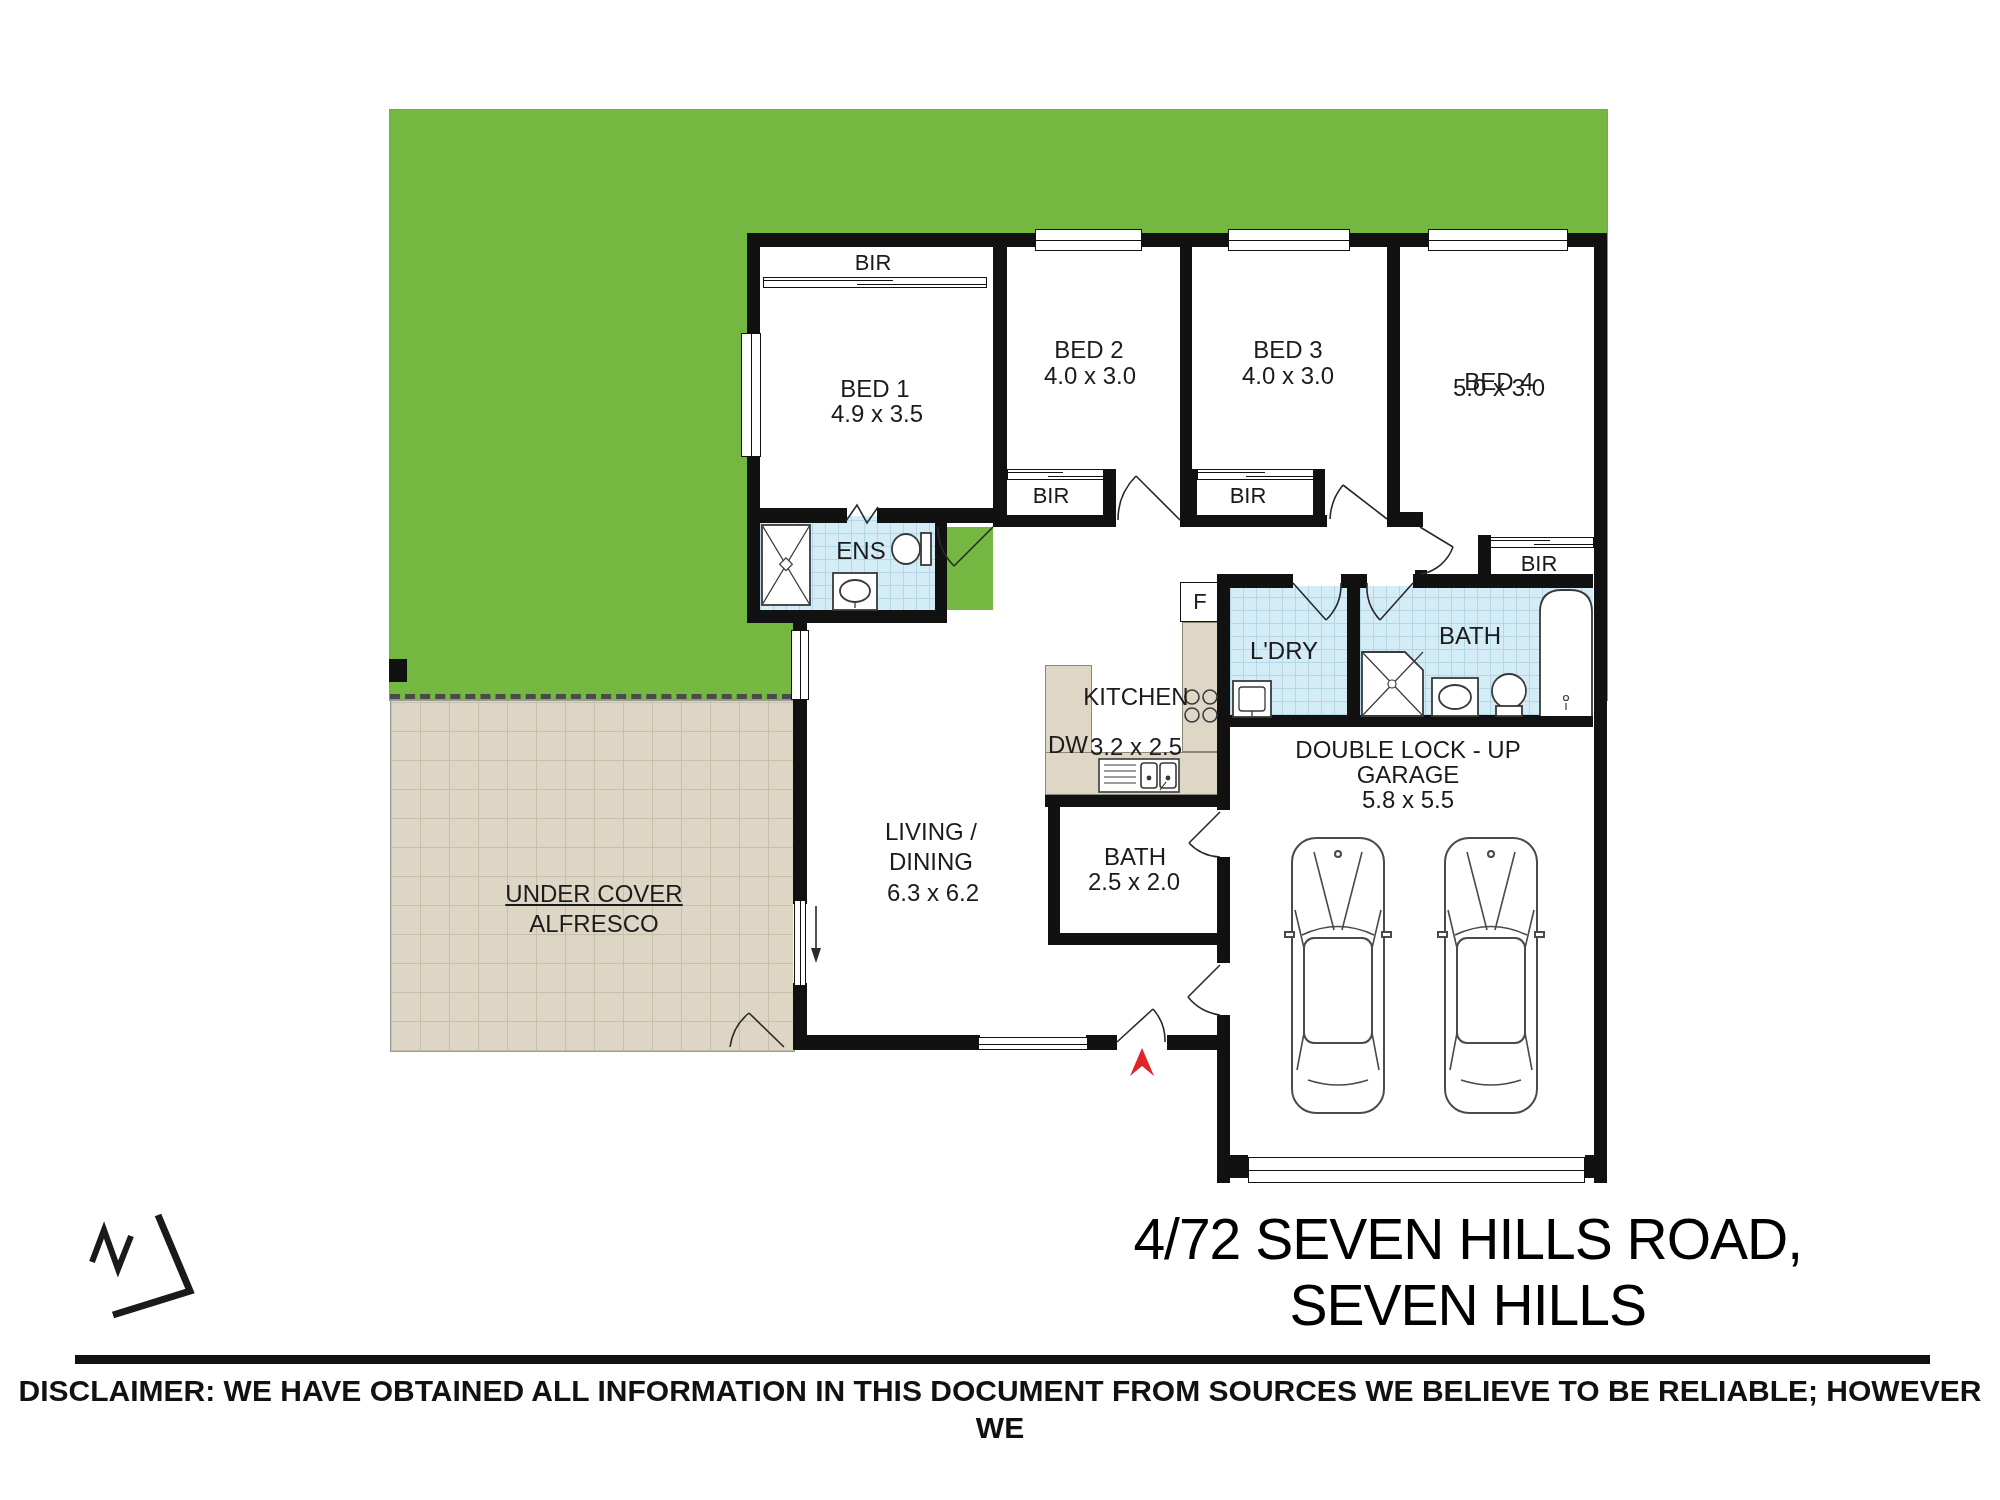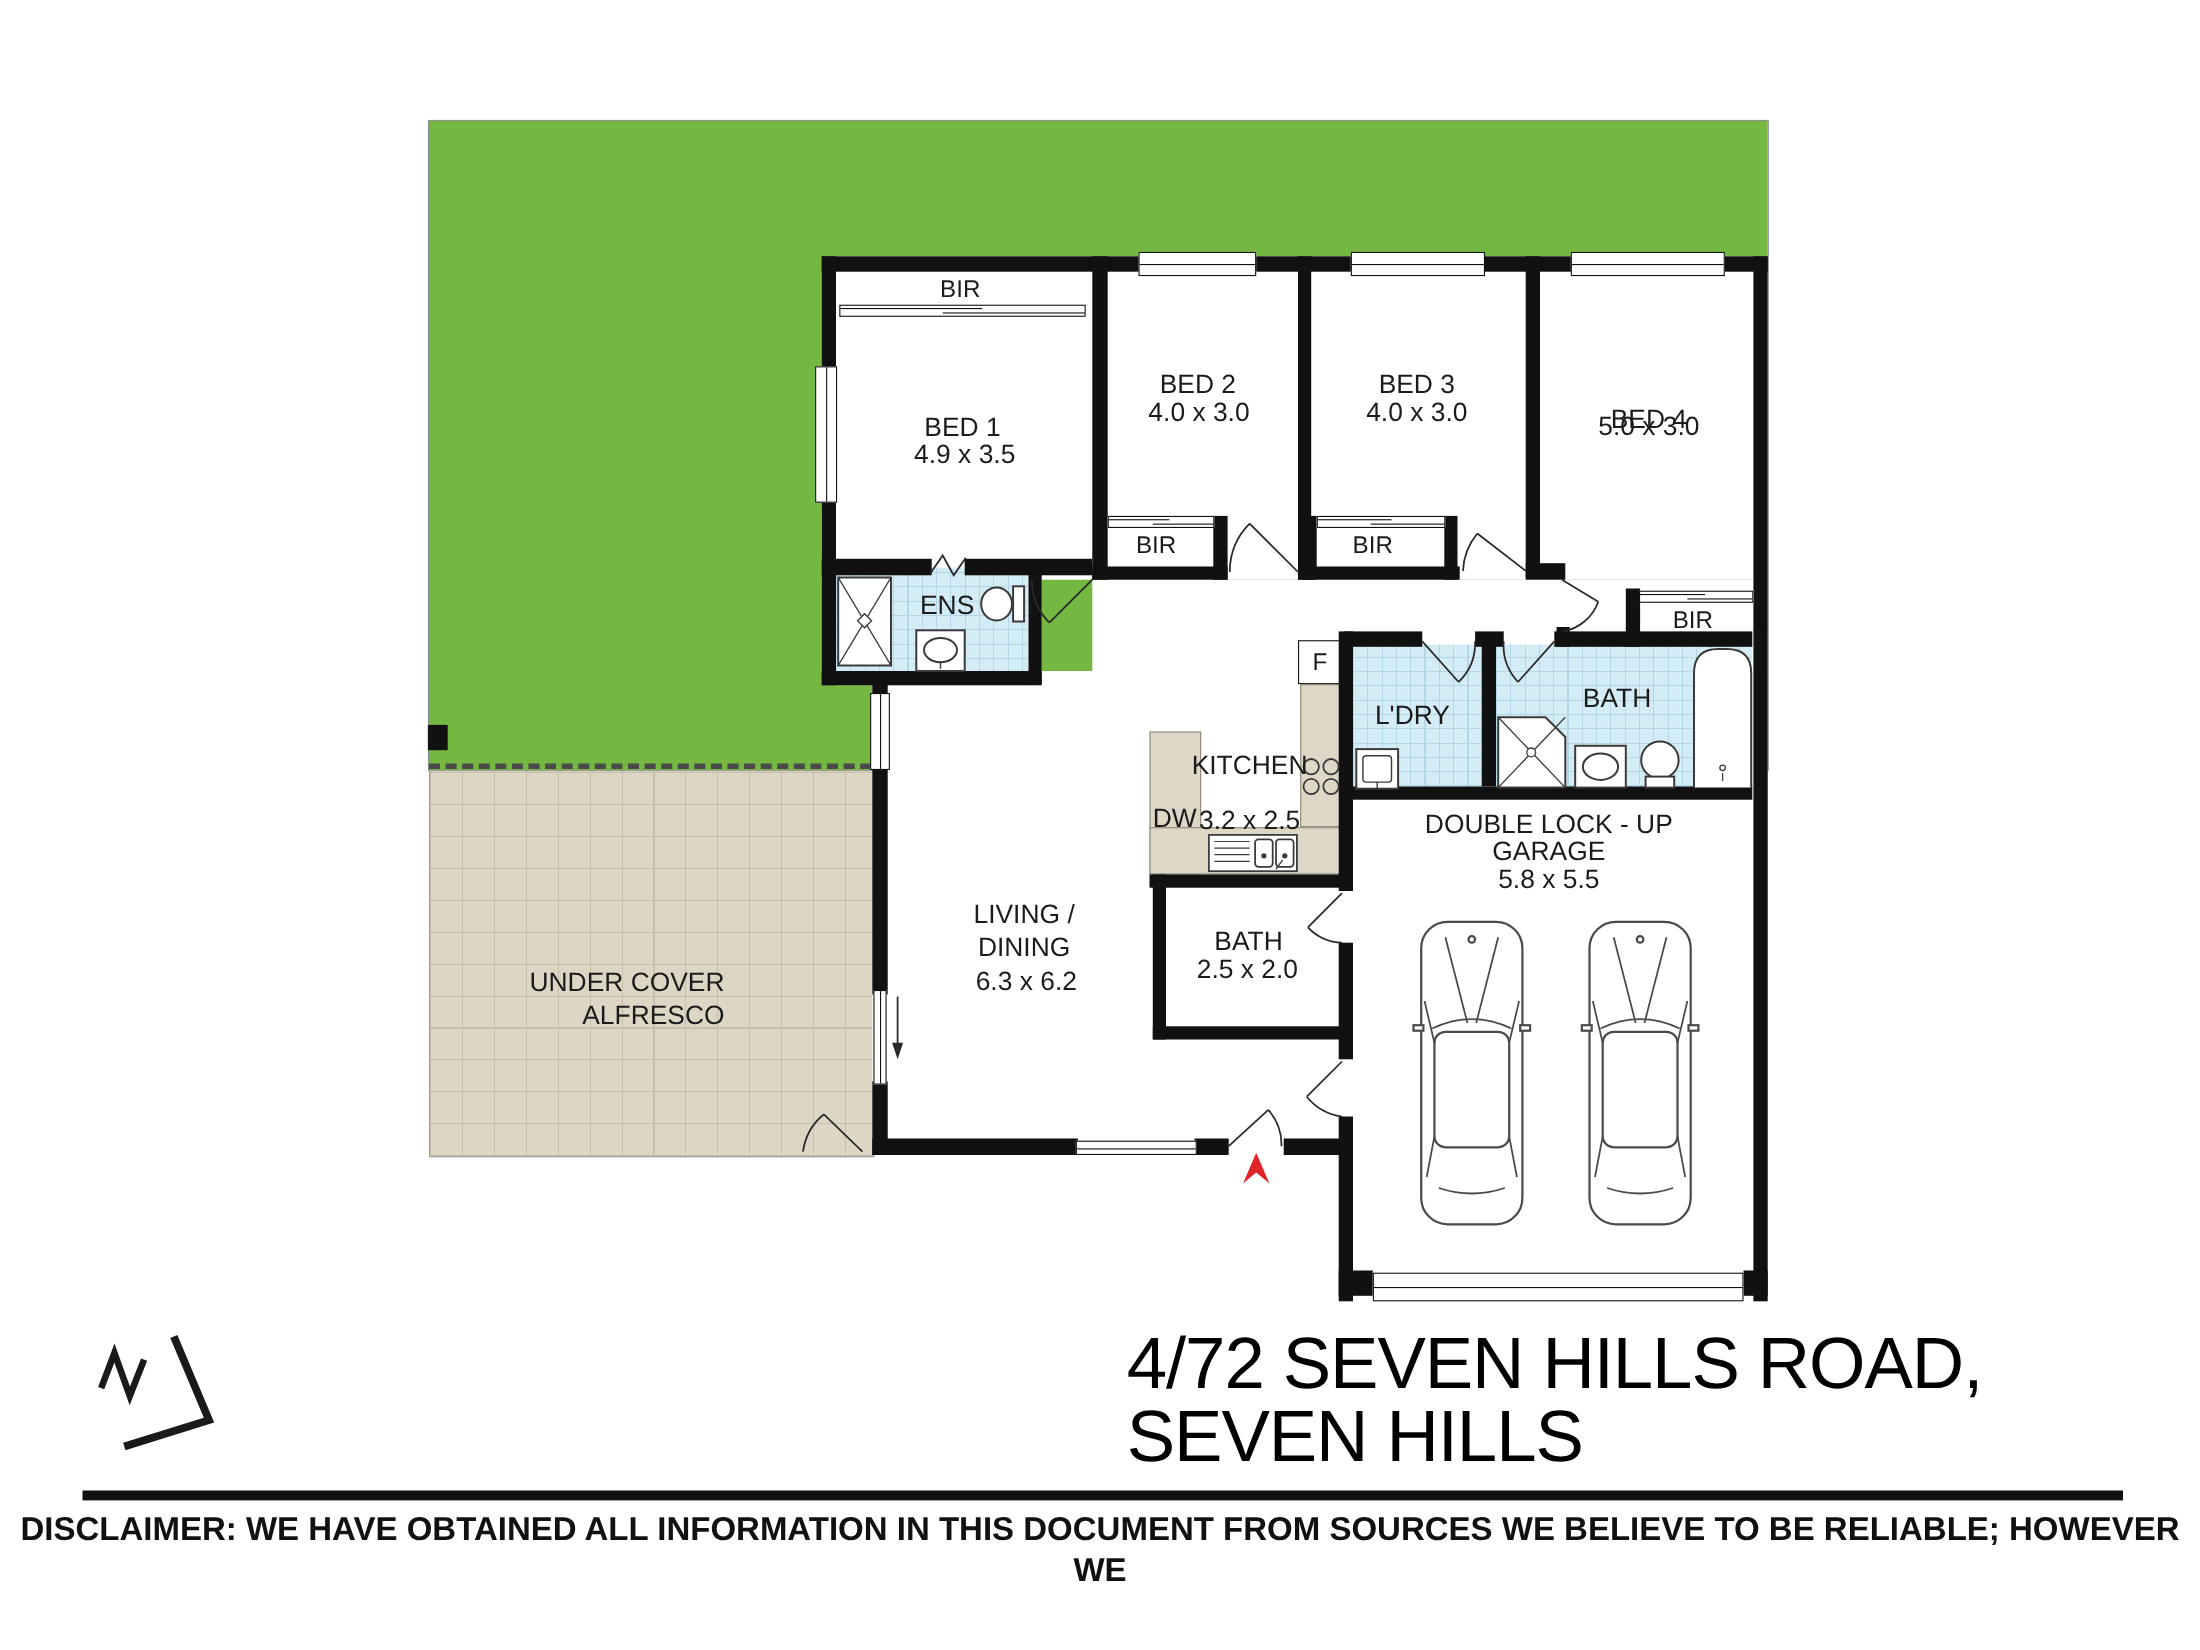--- a/index.html
+++ b/index.html
@@ -18,21 +18,21 @@
   .bench{position:absolute;background:#ded7c6;border:1px solid #8d8778;box-sizing:border-box;}
   .win{position:absolute;background:#fff;border:1px solid #111;box-sizing:border-box;}
   .win.h::after{content:'';position:absolute;left:0;right:0;top:50%;height:1px;background:#111;}
   .win.v::after{content:'';position:absolute;top:0;bottom:0;left:50%;width:1px;background:#111;}
   .slider{position:absolute;background:#fff;border:1px solid #111;box-sizing:border-box;}
   .slider::before{content:'';position:absolute;left:0;top:2px;width:58%;height:1px;background:#111;}
   .slider::after{content:'';position:absolute;right:0;bottom:2px;width:58%;height:1px;background:#111;}
   .lbl{position:absolute;transform:translate(-50%,-50%);font-size:24px;line-height:1;color:#1b1b1b;white-space:nowrap;}
   .lbl.small{font-size:22px;}
   svg.overlay{position:absolute;left:0;top:0;}
-  .addr{position:absolute;right:198px;top:1206px;text-align:left;font-size:66px;line-height:66px;
+  .addr{position:absolute;right:198px;top:1206px;text-align:center;font-size:57px;line-height:66px;
         letter-spacing:-1px;color:#000;white-space:nowrap;}
   .rule{position:absolute;left:75px;top:1355px;width:1855px;height:9px;background:#111;}
   .disc{position:absolute;left:0;top:1372px;width:2000px;text-align:center;font-size:30px;line-height:37px;
         font-weight:700;color:#111;}
 </style>
 </head>
 <body>
 
 <div id="plan">
 
@@ -224,21 +224,21 @@
   <div class="lbl" style="left:1136px;top:722px;margin-top:25px;">3.2 x 2.5</div>
   <div class="lbl" style="left:1068px;top:745px;">DW</div>
   <div class="lbl" style="left:1135px;top:857px;">BATH</div>
   <div class="lbl" style="left:1134px;top:882px;">2.5 x 2.0</div>
   <div class="lbl" style="left:1408px;top:750px;">DOUBLE LOCK - UP</div>
   <div class="lbl" style="left:1408px;top:775px;">GARAGE</div>
   <div class="lbl" style="left:1408px;top:800px;">5.8 x 5.5</div>
   <div class="lbl" style="left:931px;top:832px;text-align:right;">LIVING /</div>
   <div class="lbl" style="left:931px;top:862px;">DINING</div>
   <div class="lbl" style="left:933px;top:893px;">6.3 x 6.2</div>
-  <div class="lbl" style="left:570px;top:894px;">UNDER COVER</div>
+  <div class="lbl" style="left:594px;top:894px;text-decoration:underline;">UNDER COVER</div>
   <div class="lbl" style="left:594px;top:924px;">ALFRESCO</div>
 
   <div class="addr">
     <div>4/72 SEVEN HILLS ROAD,</div>
     <div>SEVEN HILLS</div>
   </div>
   <div class="rule"></div>
   <div class="disc">
     <div>DISCLAIMER: WE HAVE OBTAINED ALL INFORMATION IN THIS DOCUMENT FROM SOURCES WE BELIEVE TO BE RELIABLE; HOWEVER WE</div>
   </div>

